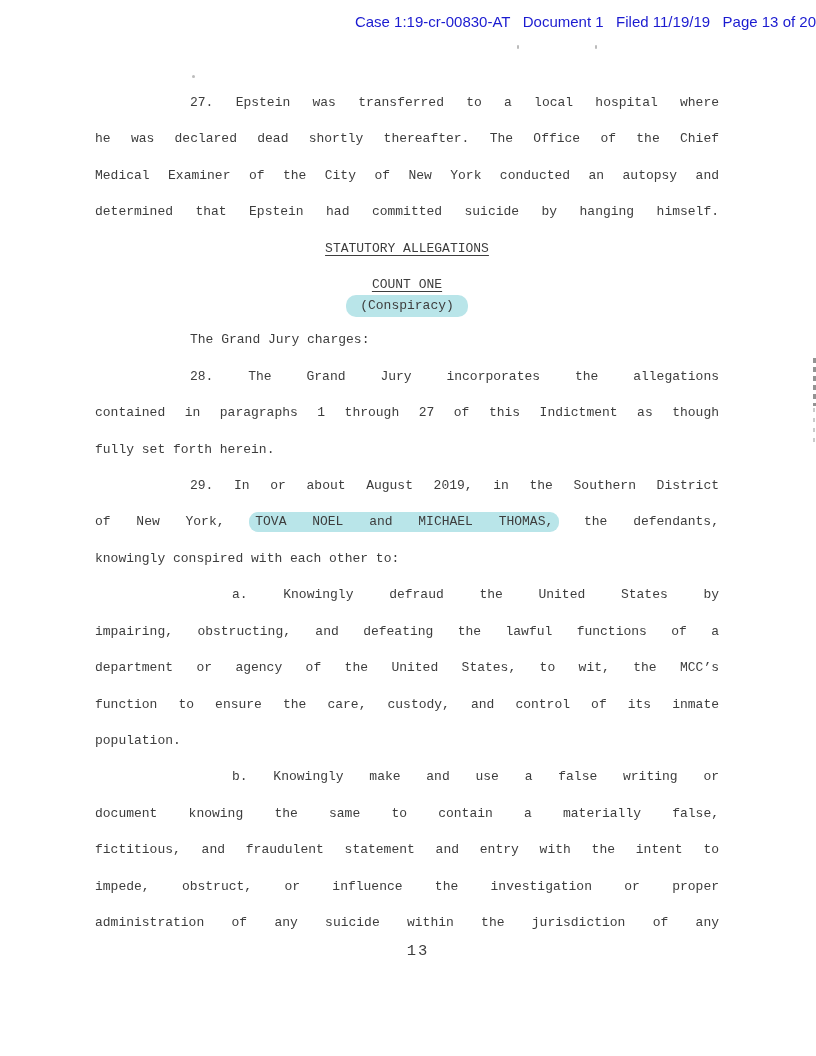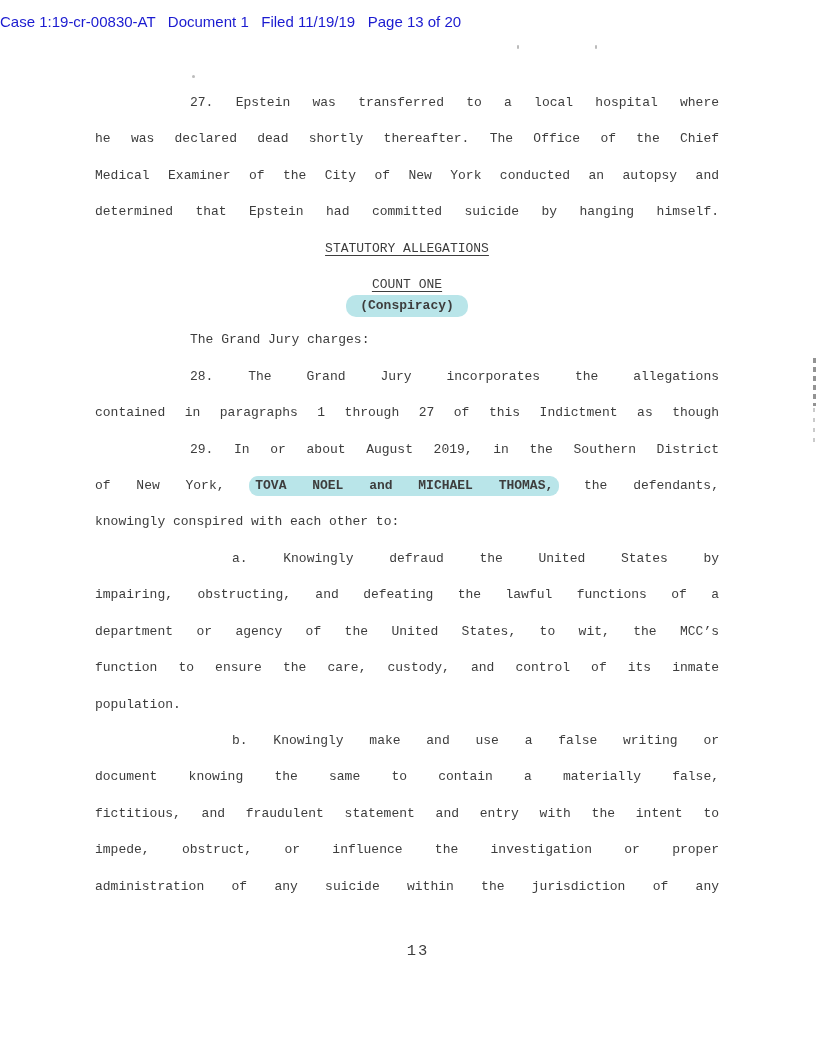--- a/index.html
+++ b/index.html
@@ -2,39 +2,39 @@
 <html style="--header-blue: #1b1bd0; --ink: #3d3d3d; --highlight: #b9e5e9;"><head>
 <meta charset="utf-8">
 <style>
   html,body { margin:0; padding:0; background:#ffffff; }
   .page {
     position:relative; width:816px; height:1056px; background:#ffffff;
     overflow:hidden; font-family:"Liberation Mono", monospace;
   }
   .pacer-header {
     position:absolute; top:13px; left:0; width:100%;
-    text-align:left; white-space:pre;
+    text-align:right; white-space:pre;
     font-family:"Liberation Sans", sans-serif;
     font-size:15px; color:var(--header-blue,#1b1bd0);
   }
   .content {
     position:absolute; left:95px; top:85px; width:624px;
     font-size:13px; color:var(--ink,#3d3d3d);
   }
   .line { line-height:36.4px; text-align:justify; text-align-last:justify; }
   .align-left   { text-align:left;   text-align-last:left; }
   .align-center { text-align:center; text-align-last:center; }
   .indent-para  { text-indent:95px; }
   .indent-sub   { text-indent:137px; }
   .u span { text-decoration:underline; text-underline-offset:3px; text-decoration-thickness:1px;text-align:right; }
   .tight { line-height:19px; margin-top:-7px; }
   .tight + .line { margin-top:7px; }
   .hl {
     background:var(--highlight,#b9e5e9);
-    border-radius:9px; padding:2px 6px 3px; margin:0 -1px;font-weight:bold;
+    border-radius:9px; padding:2px 6px 3px; margin:0 -1px;
   }
   .tight .hl { padding:3px 14px 4px; border-radius:10px; }
   .page-number {
     position:absolute; top:941px; left:10px; width:100%;
     text-align:center; font-size:15.5px; color:var(--ink,#3d3d3d);
     letter-spacing:2px; line-height:20px;
   }
   
   .art-dash-strong {
     position:absolute; right:0; top:358px; width:3px; height:48px; opacity:.75;
@@ -59,20 +59,21 @@
       <div class="line align-justify indent-para"><span>27.  Epstein was transferred to a local hospital where</span></div>
       <div class="line align-justify"><span>he was declared dead shortly thereafter.  The Office of the Chief</span></div>
       <div class="line align-justify"><span>Medical Examiner of the City of New York conducted an autopsy and</span></div>
       <div class="line align-justify"><span>determined that Epstein had committed suicide by hanging himself.</span></div>
       <div class="line align-center u"><span>STATUTORY ALLEGATIONS</span></div>
       <div class="line align-center u"><span>COUNT ONE</span></div>
       <div class="line align-center tight"><span class="hl">(Conspiracy)</span></div>
       <div class="line align-left indent-para"><span>The Grand Jury charges:</span></div>
       <div class="line align-justify indent-para"><span>28. The Grand Jury incorporates the allegations</span></div>
       <div class="line align-justify"><span>contained in paragraphs 1 through 27 of this Indictment as though</span></div>
+      <div class="line align-left"><span>fully set forth herein.</span></div>
       <div class="line align-justify indent-para"><span>29.  In or about August 2019, in the Southern District</span></div>
       <div class="line align-justify"><span>of New York, </span><span class="hl">TOVA NOEL and MICHAEL THOMAS,</span><span> the defendants,</span></div>
       <div class="line align-left"><span>knowingly conspired with each other to:</span></div>
       <div class="line align-justify indent-sub"><span>a.  Knowingly defraud the United States by</span></div>
       <div class="line align-justify"><span>impairing, obstructing, and defeating the lawful functions of a</span></div>
       <div class="line align-justify"><span>department or agency of the United States, to wit, the MCC’s</span></div>
       <div class="line align-justify"><span>function to ensure the care, custody, and control of its inmate</span></div>
       <div class="line align-left"><span>population.</span></div>
       <div class="line align-justify indent-sub"><span>b.  Knowingly make and use a false writing or</span></div>
       <div class="line align-justify"><span>document knowing the same to contain a materially false,</span></div>

